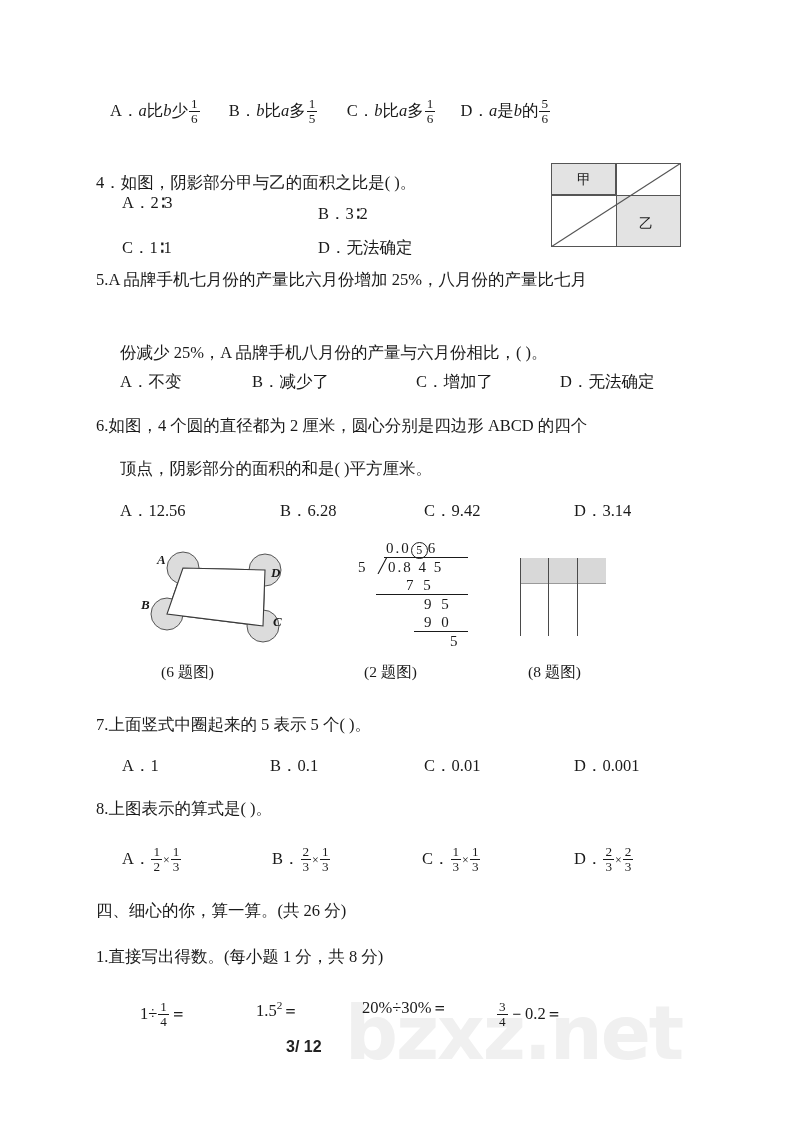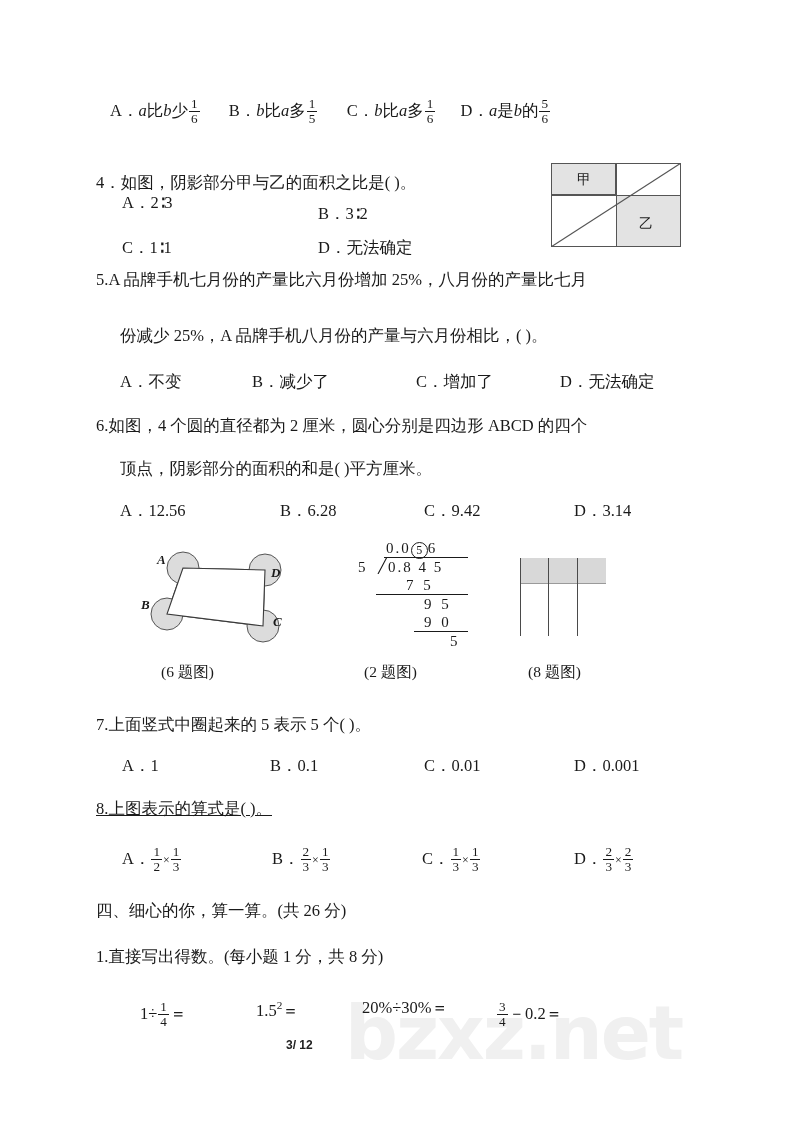--- a/index.html
+++ b/index.html
@@ -222,21 +222,21 @@
     font-size: 15.5px;
     white-space: nowrap;
   }
 
   
   .pagenum {
     position: absolute;
     left: 286px;
     top: 1038px;
     font-family: "Liberation Sans", sans-serif;
-    font-size: 12px;
+    font-size: 16px;
     font-weight: bold;
     color: #222;
     z-index: 3;
   }
 </style>
 </head>
 <body>
 
 <div class="page">
 
@@ -275,21 +275,21 @@
       <div class="hline"></div>
       <div class="vline"></div>
       <svg class="diag" viewBox="0 0 130 84" preserveAspectRatio="none">
         <line x1="0" y1="84" x2="130" y2="0" stroke="#555" stroke-width="1.1"></line>
       </svg>
       <span class="lbl lbl-jia">甲</span>
       <span class="lbl lbl-yi">乙</span>
     </div>
 
     <div class="qline" style="left:0px; top:272px;font-family:Liberation Serif, serif;">5.A 品牌手机七月份的产量比六月份增加 25%，八月份的产量比七月</div>
-    <div class="qline" style="left:24px; top:328px;">份减少 25%，A 品牌手机八月份的产量与六月份相比，(        )。</div>
+    <div class="qline" style="left:24px; top:345px;">份减少 25%，A 品牌手机八月份的产量与六月份相比，(        )。</div>
     <div class="qline" style="left:24px; top:374px;">A．不变</div>
     <div class="qline" style="left:156px; top:374px;">B．减少了</div>
     <div class="qline" style="left:320px; top:374px;">C．增加了</div>
     <div class="qline" style="left:464px; top:374px;">D．无法确定</div>
 
     <div class="qline" style="left:0px; top:418px;">6.如图，4 个圆的直径都为 2 厘米，圆心分别是四边形 ABCD 的四个</div>
     <div class="qline" style="left:24px; top:461px;">顶点，阴影部分的面积的和是(        )平方厘米。</div>
     <div class="qline" style="left:24px; top:503px;">A．12.56</div>
     <div class="qline" style="left:184px; top:503px;">B．6.28</div>
     <div class="qline" style="left:328px; top:503px;">C．9.42</div>
@@ -336,21 +336,21 @@
     <div class="caption" style="left:65px;  top:662px;">(6 题图)</div>
     <div class="caption" style="left:268px; top:662px;">(2 题图)</div>
     <div class="caption" style="left:432px; top:662px;">(8 题图)</div>
 
     <div class="qline" style="left:0px; top:717px;">7.上面竖式中圈起来的 5 表示 5 个(        )。</div>
     <div class="qline" style="left:26px; top:758px;text-align:right;">A．1</div>
     <div class="qline" style="left:174px; top:758px;">B．0.1</div>
     <div class="qline" style="left:328px; top:758px;">C．0.01</div>
     <div class="qline" style="left:478px; top:758px;">D．0.001</div>
 
-    <div class="qline" style="left:0px; top:801px;text-decoration:underline;">8.上图表示的算式是(        )。</div>
+    <div class="qline" style="left:0px; top:801px;">8.上图表示的算式是(        )。</div>
 
     <div class="qline" style="left:26px; top:845px;">
       <span class="opt-label">A．</span><span class="frac"><span class="num">1</span><span class="den">2</span></span><span style="font-size:12px">×</span><span class="frac"><span class="num">1</span><span class="den">3</span></span>
     </div>
     <div class="qline" style="left:176px; top:845px;">
       <span class="opt-label">B．</span><span class="frac"><span class="num">2</span><span class="den">3</span></span><span style="font-size:12px">×</span><span class="frac"><span class="num">1</span><span class="den">3</span></span>
     </div>
     <div class="qline" style="left:326px; top:845px;">
       <span class="opt-label">C．</span><span class="frac"><span class="num">1</span><span class="den">3</span></span><span style="font-size:12px">×</span><span class="frac"><span class="num">1</span><span class="den">3</span></span>
     </div>

